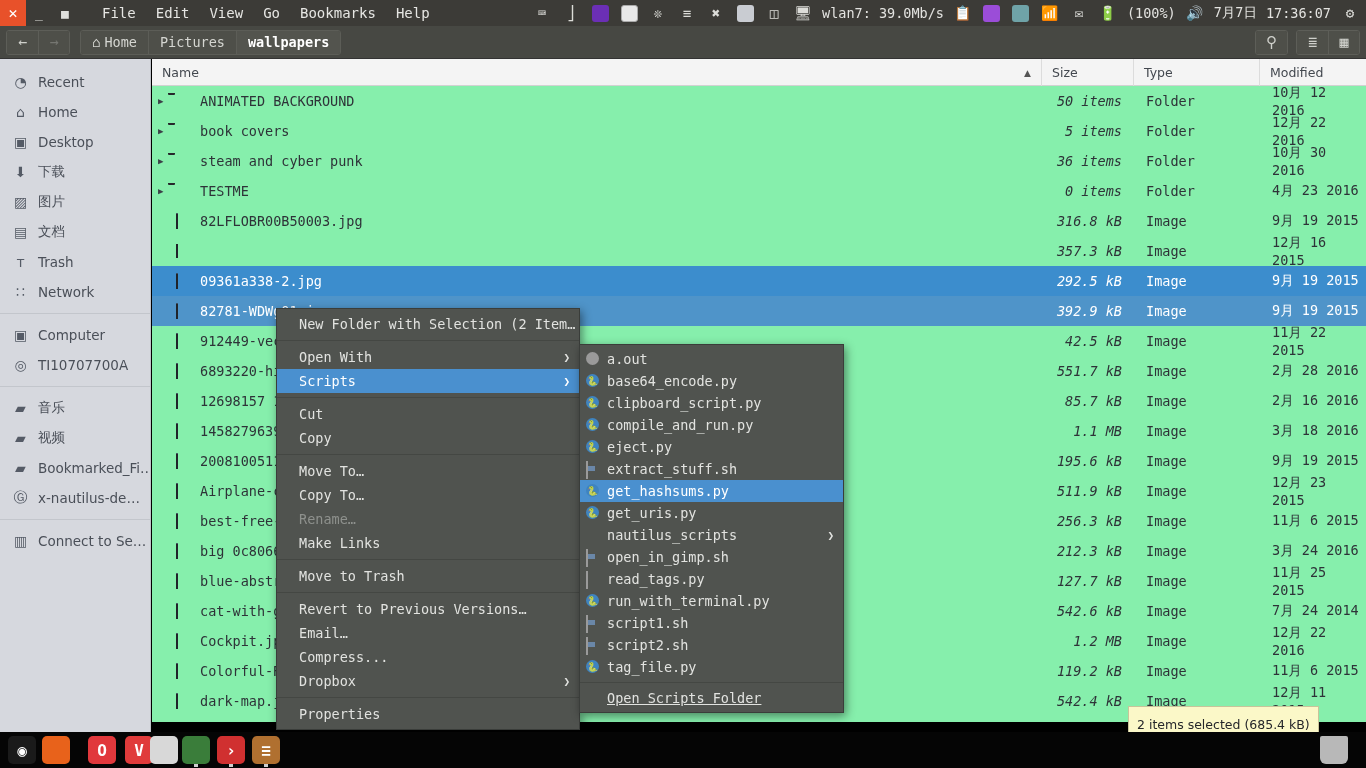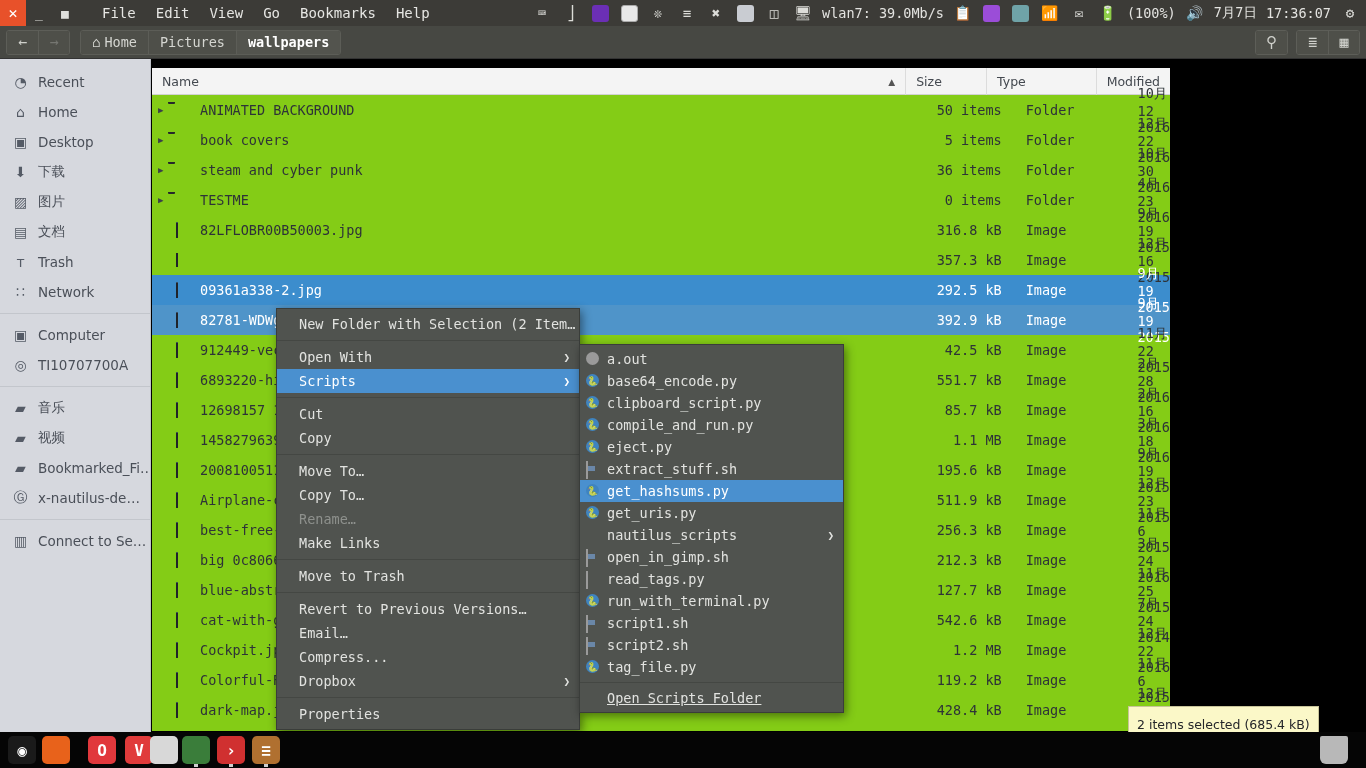--- a/index.html
+++ b/index.html
@@ -40,33 +40,33 @@
   #sidebar{ position:absolute; left:0; top:59px; width:151px; height:673px;
      background:#d6d8de; border-right:1px solid #bfc2c8;
      font-family:"DejaVu Sans","Liberation Sans",sans-serif; padding-top:8px;}
   .sb-item{ display:flex; align-items:center; gap:9px; height:30px; padding-left:12px;
      color:#4a4f58; font-size:13.5px; white-space:nowrap; overflow:hidden;}
   .sb-ico{ width:17px; height:17px; display:flex; align-items:center; justify-content:center;
      color:#555b66; font-size:14px; flex:0 0 17px;}
   .sb-sep{ height:1px; background:#c3c6cc; margin:6px 0 6px 0; }
 
   
-  #files{ position:absolute; left:152px; top:68px; width:1018px; height:663px; background:#84cc16; }
+  #files{ position:absolute; left:152px; top:59px; width:1214px; height:663px; background:#86efac; }
   #colhead{ display:flex; height:27px; background:#f4f4f4; border-bottom:1px solid #d2d2d2;
      font-family:"DejaVu Sans",sans-serif; font-size:12.5px; color:#43484f; }
   .ch{ display:flex; align-items:center; padding:0 10px; border-right:1px solid #dcdcdc; height:27px;}
   .ch.name{ width:890px; justify-content:space-between; }
   .ch.size{ width:92px; }
   .ch.type{ width:126px; }
   .ch.mod{ width:auto; flex:1; border-right:none; }
   .row{ display:flex; height:30px; align-items:center; color:#2e3338; font-size:13.5px; }
   .row.sel{ background:#3c8dcd; color:#fff; }
   .row.sel.alt{ background:#4f94c9; }
   .c-name{ width:890px; display:flex; align-items:center; gap:7px; padding-left:6px; overflow:hidden; white-space:nowrap;}
-  .c-size{ width:92px; text-align:right; padding-right:12px; }
+  .c-size{ width:92px; text-align:right; padding-right:12px;font-style:italic; }
   .c-type{ width:126px; padding-left:12px; }
   .c-mod{ flex:1; padding-left:12px; }
   .tri{ width:11px; flex:0 0 11px; color:#3b4148; font-size:9px; }
   .fico{ width:17px; height:14px; flex:0 0 17px; }
   .folder{ width:16px; height:13px; background:#26282b; border-radius:1px 3px 1px 1px; position:relative;}
   .folder:after{content:"";position:absolute;right:1px;top:-3px;width:7px;height:4px;background:#26282b;border-radius:1px;}
   .img-ico{ width:17px; height:13px; border:1px solid #20242a; background:#6c8aa8; border-radius:1px;}
 
   
   #ctx{ position:absolute; left:276px; top:308px; width:304px; background:#50534f;
@@ -459,21 +459,21 @@
         <div class="c-size">119.2 kB</div>
         <div class="c-type">Image</div>
         <div class="c-mod">11月 6 2015</div>
       </div>
       <div class="row">
         <div class="c-name">
           <span class="tri"></span>
           <span class="fico"><span class="img-ico"></span></span>
           <span>dark-map.jp</span>
         </div>
-        <div class="c-size">428.4 kB</div>
+        <div class="c-size">542.4 kB</div>
         <div class="c-type">Image</div>
         <div class="c-mod">12月 11 2015</div>
       </div>
     </div>
 </div>
 
 <div id="ctx">
     <div class="mi">
       <span>New Folder with Selection (2 Item…</span>
     </div>

